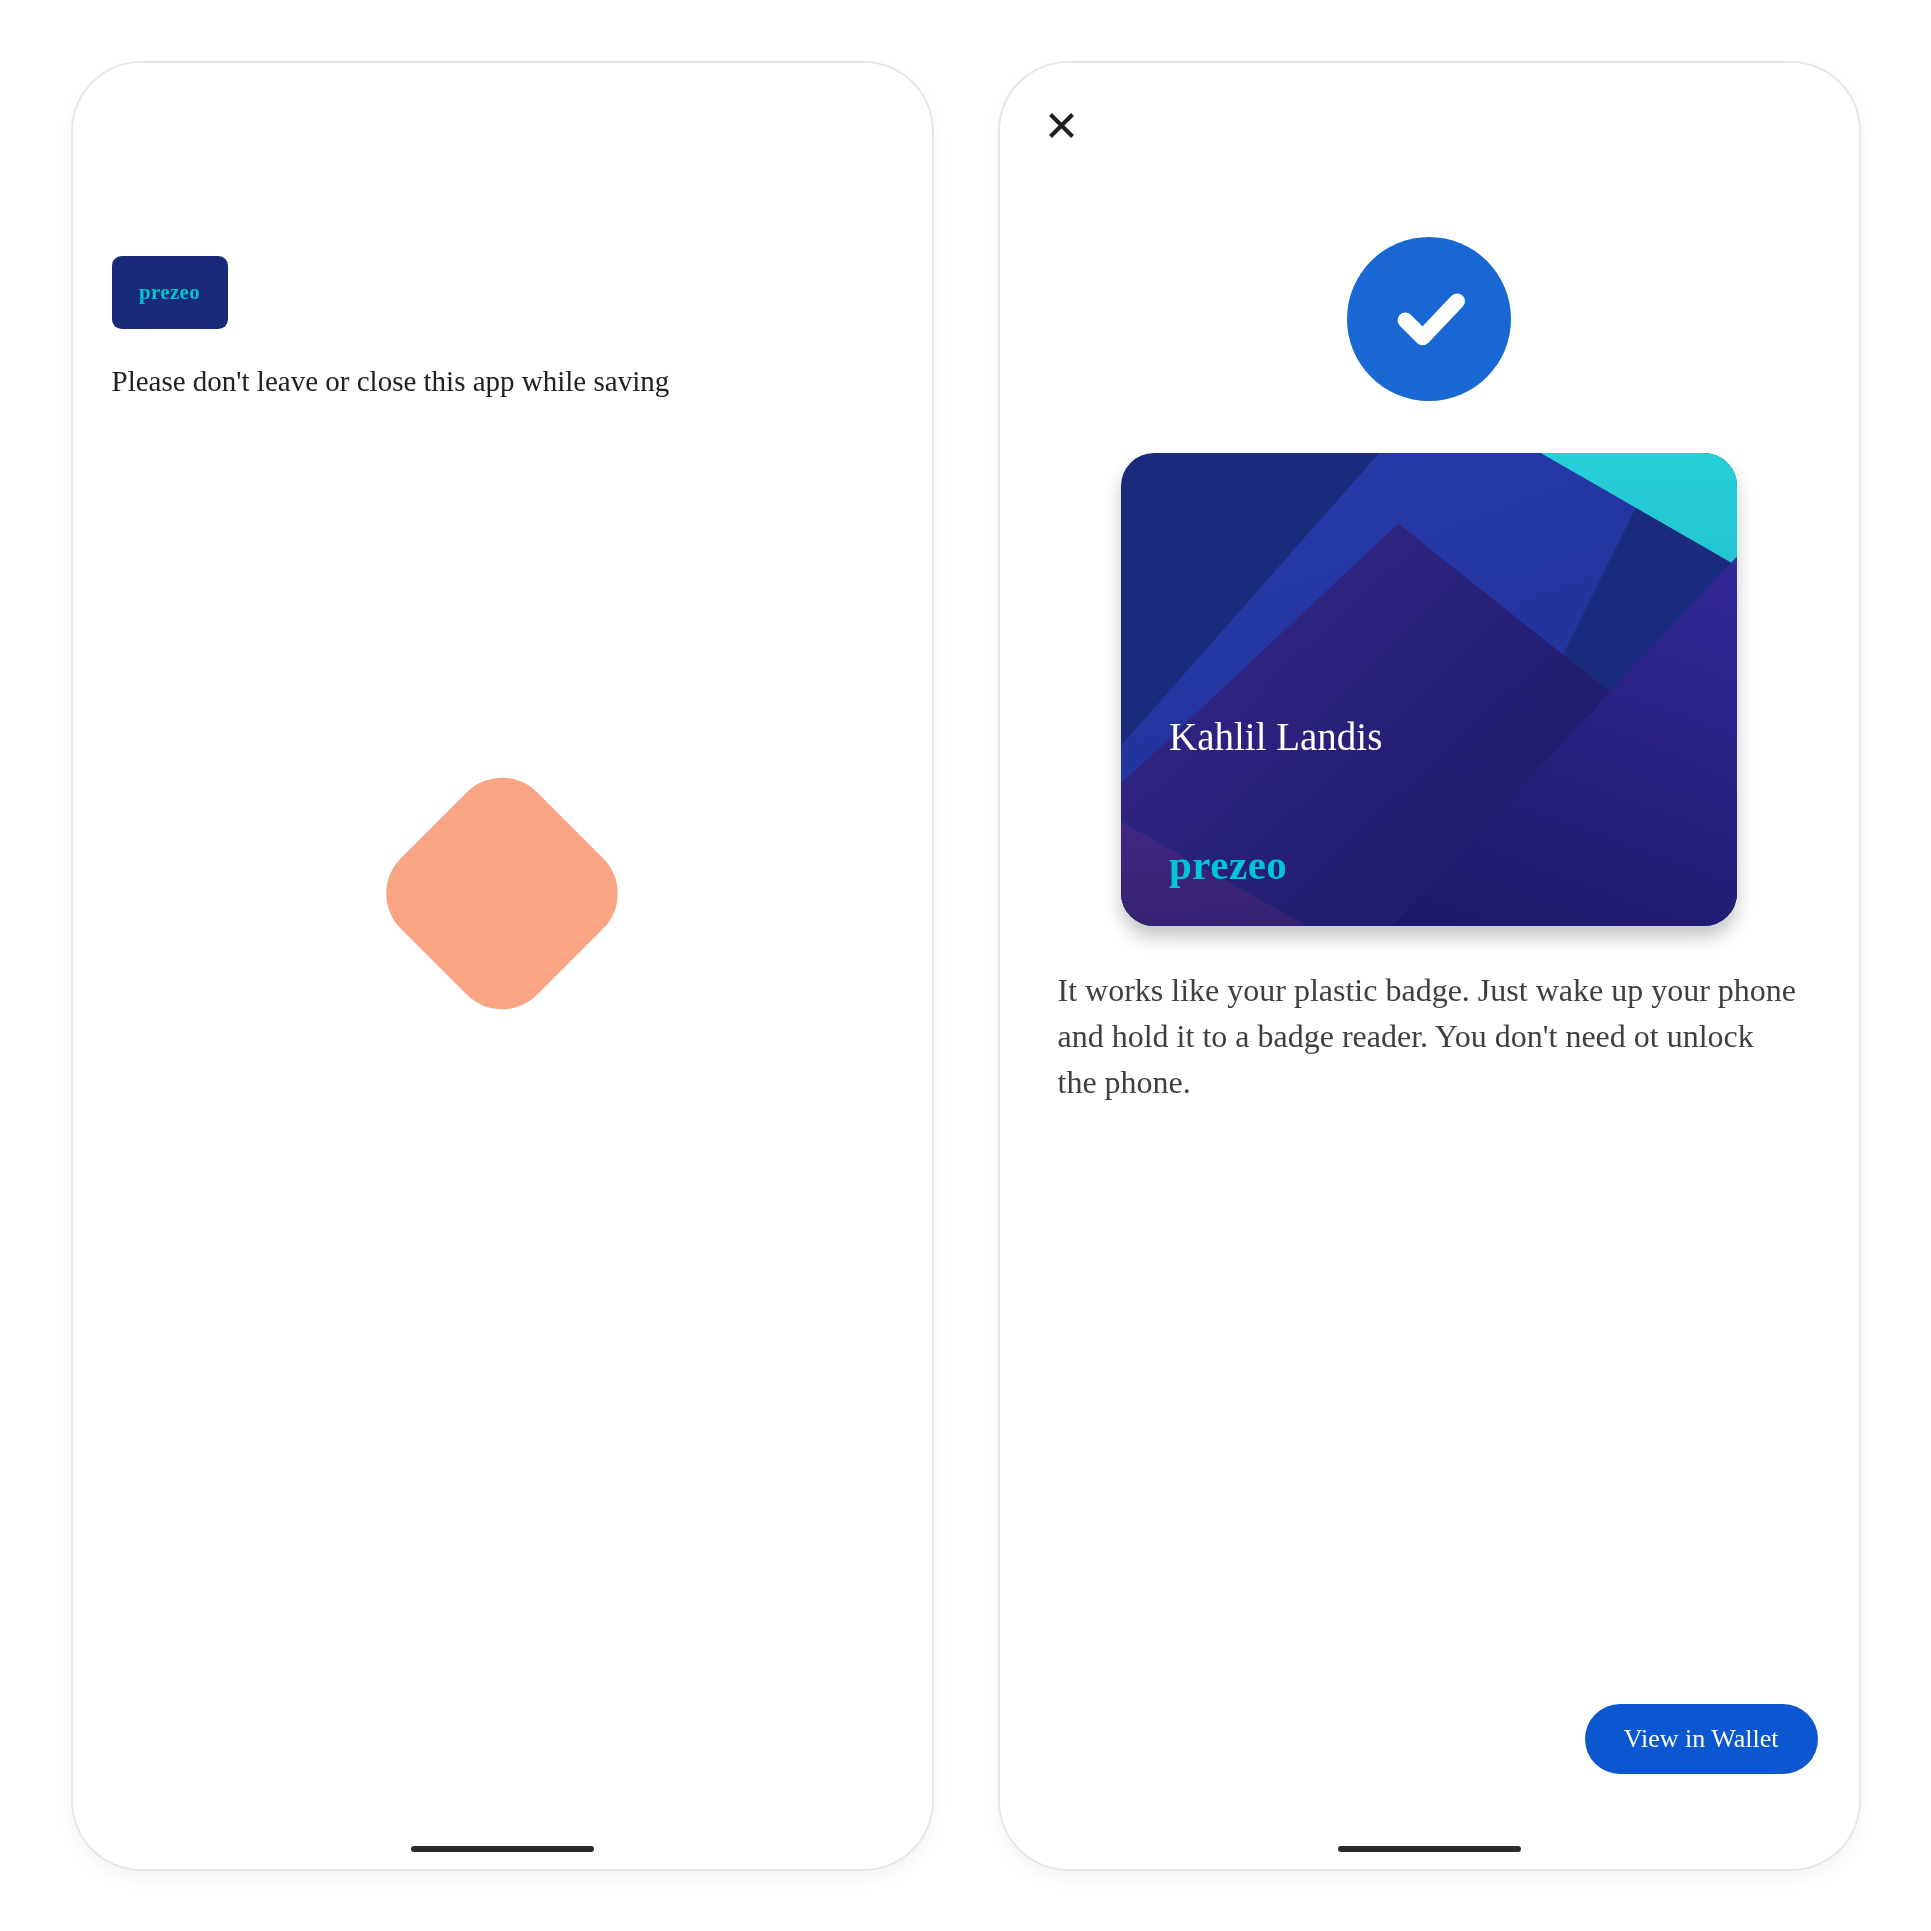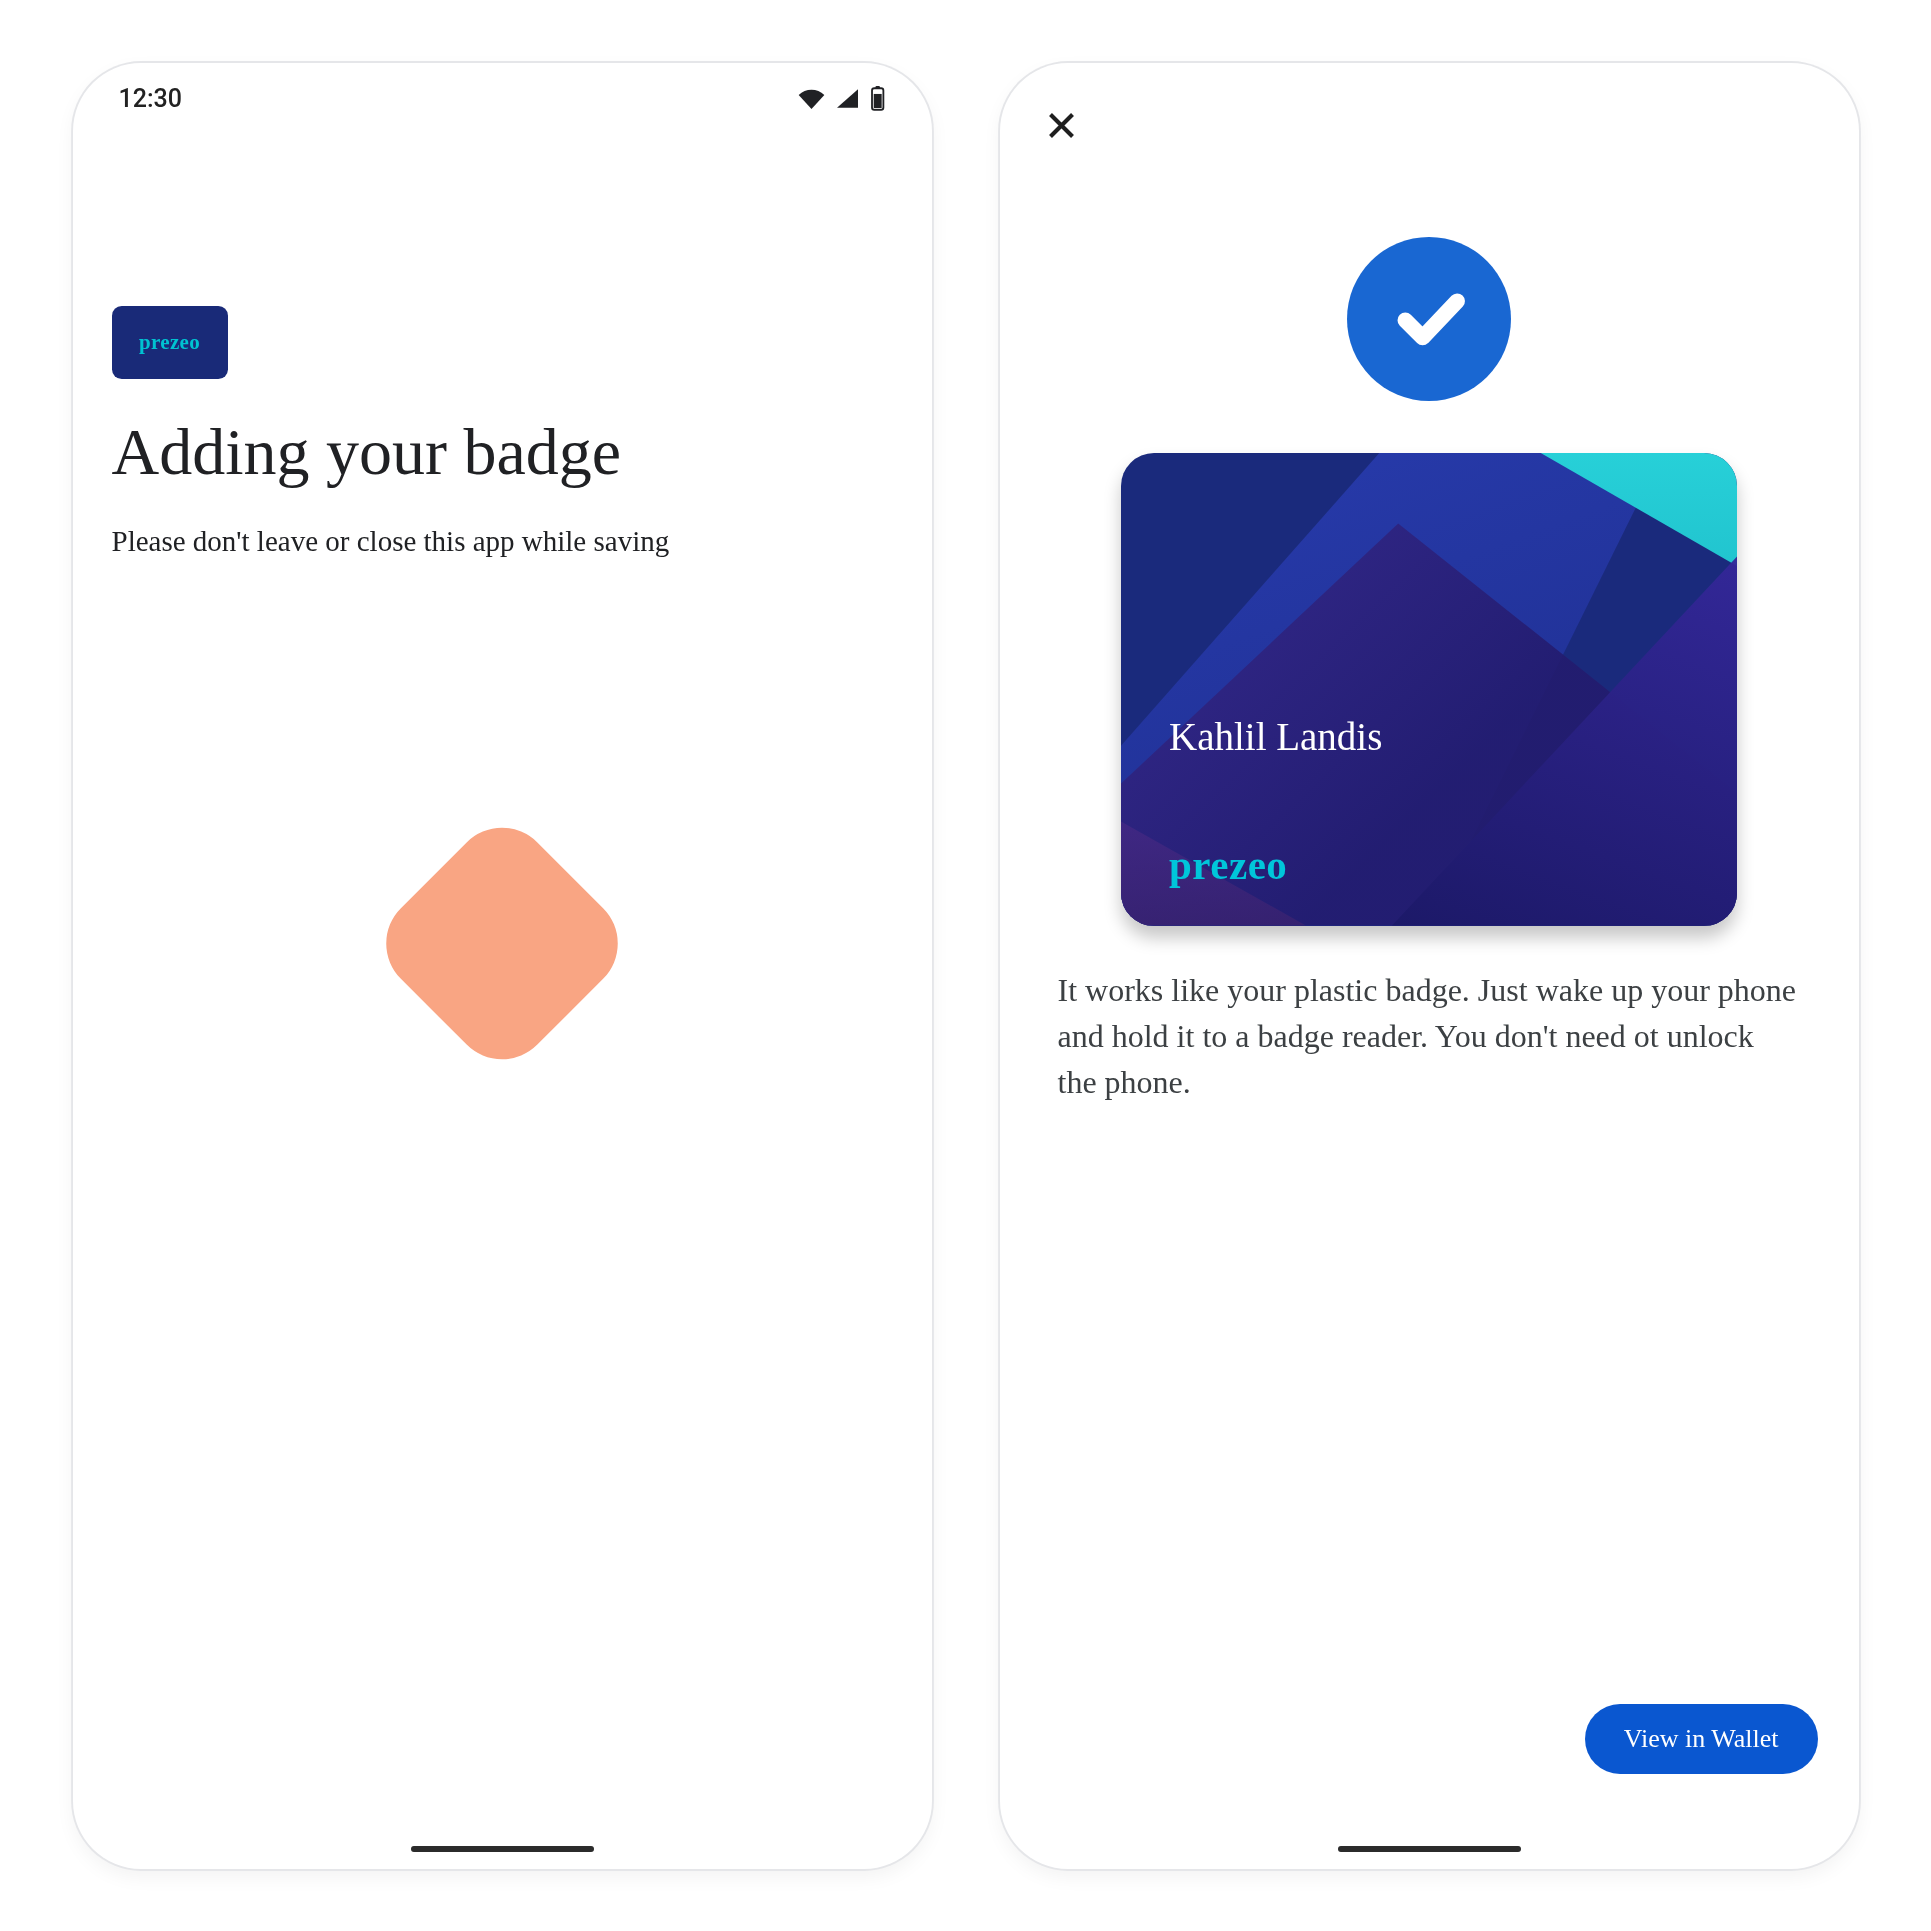--- a/index.html
+++ b/index.html
@@ -226,42 +226,25 @@
     font-size: 26px;
     font-weight: 500;
     display:flex; align-items:center; justify-content:center;
     cursor:pointer;
   }
 </style>
 </head>
 <body>
 
 <div class="phone">
-  <div class="status">
-    <span>12:30</span>
-    <div class="status-icons">
-      <svg width="29" height="21" viewBox="0 0 24 18">
-          <path d="M12 18 L1 6 C7 0 17 0 23 6 Z" fill="#202124"></path>
-        </svg>
-      <svg width="25" height="21" viewBox="0 0 20 18">
-          <path d="M1 17 L19 17 L19 1 Z" fill="#202124"></path>
-        </svg>
-      <svg width="15.4" height="25" viewBox="0 0 12 22">
-          <rect x="1" y="2" width="10" height="19" rx="2" fill="none" stroke="#202124" stroke-width="1.6"></rect>
-          <rect x="4" y="0" width="4" height="2.5" rx="1" fill="#202124"></rect>
-          <rect x="2.5" y="7" width="7" height="12.5" fill="#202124"></rect>
-        </svg>
-    </div>
-  </div>
 
   <div class="screen">
     <div class="brand-chip">
       <span>prezeo</span>
     </div>
-    <div class="title-a">Adding your badge</div>
     <div class="sub-a">Please don't leave or close this app while saving</div>
     <div class="spinner-wrap">
       <div class="spinner"></div>
     </div>
   </div>
 
   <div class="navbar">
     <div class="navpill"></div>
   </div>
 </div>

